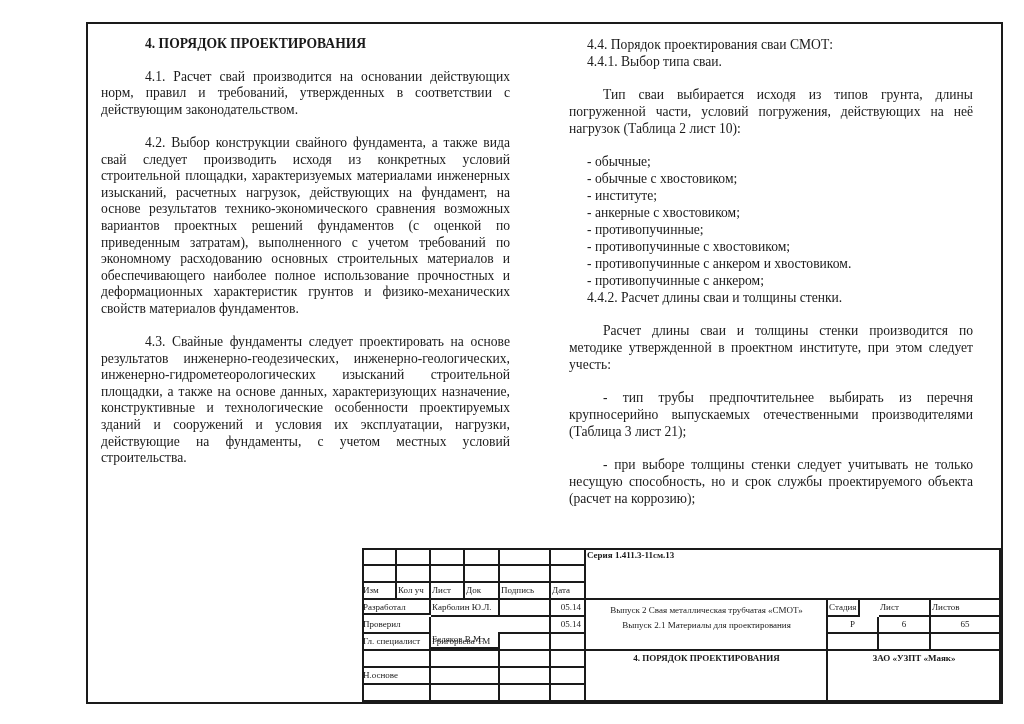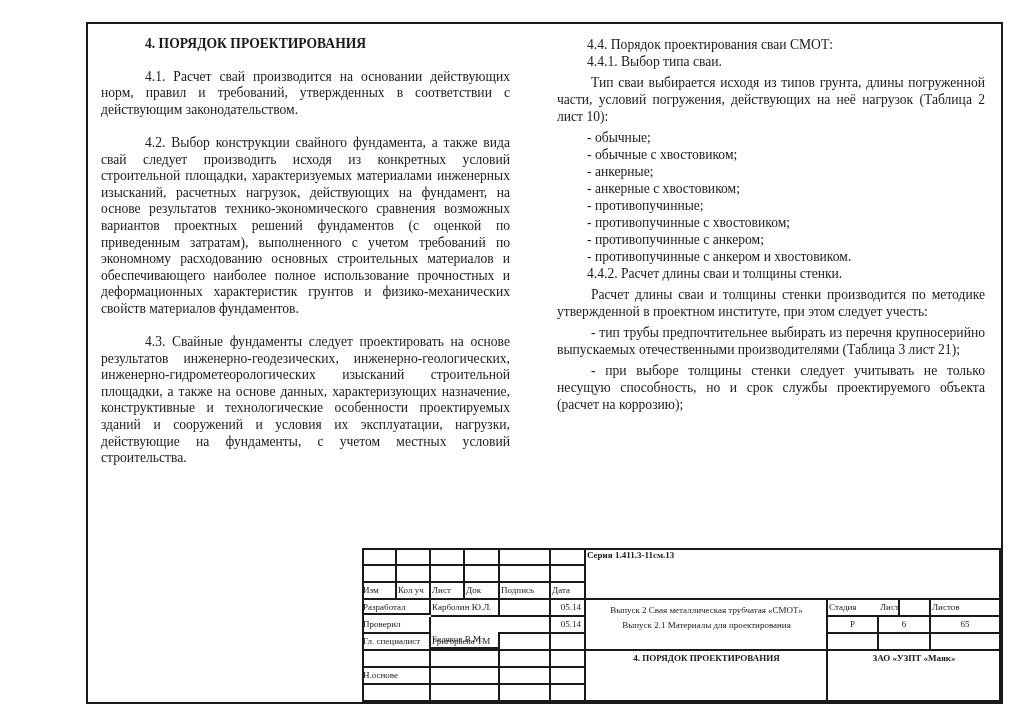--- a/index.html
+++ b/index.html
@@ -6,21 +6,21 @@
   body { width: 1024px; height: 724px; position: relative; overflow: hidden;
          font-family: "Liberation Serif", serif; color: #1a1a1a; }
   .frame { position: absolute; left: 86px; top: 22px; width: 913px; height: 678px;
            border: 2px solid #1a1a1a; box-sizing: content-box; }
   .col { position: absolute; font-size: 13.6px; line-height: 16.6px; }
   .col-left { left: 101px; top: 36px; width: 409px; }
   .col-right { left: 553px; top: 36px; width: 436px; line-height: 17px; }
   .heading { font-weight: bold; font-size: 13.6px; margin-left: 44px; margin-bottom: 16px; }
   .para { text-align: justify; text-indent: 44px; margin: 0 0 16.6px 0; }
   .rline { text-indent: 34px; margin: 0; text-align: justify; }
-  .rpara { text-indent: 34px; margin: 4px; text-align: justify; }
+  .rpara { text-indent: 34px; margin: 16px; text-align: justify; }
 
   
   .tb { position: absolute; left: 362px; top: 548px; width: 639px; height: 154px; }
   .tb .cell { position: absolute; box-sizing: border-box; border-right: 2px solid #1a1a1a;
               border-bottom: 2px solid #1a1a1a; font-size: 9px; line-height: 15px;
               padding-left: 1px; overflow: hidden; white-space: nowrap; }
   .tb-outer { position: absolute; left: 362px; top: 548px; width: 639px; height: 154px;
               box-sizing: border-box; border-top: 2px solid #1a1a1a; border-left: 2px solid #1a1a1a; }
   .c { text-align: center; padding-left: 0 !important; }
   .r { text-align: right; padding-right: 3px; }
@@ -40,26 +40,26 @@
   <p class="para">4.2. Выбор конструкции свайного фундамента, а также вида свай следует производить исходя из конкретных условий строительной площадки, характеризуемых материалами инженерных изысканий, расчетных нагрузок, действующих на фундамент, на основе результатов технико-экономического сравнения возможных вариантов проектных решений фундаментов (с оценкой по приведенным затратам), выполненного с учетом требований по экономному расходованию основных строительных материалов и обеспечивающего наиболее полное использование прочностных и деформационных характеристик грунтов и физико-механических свойств материалов фундаментов.</p>
   <p class="para">4.3. Свайные фундаменты следует проектировать на основе результатов инженерно-геодезических, инженерно-геологических, инженерно-гидрометеорологических изысканий строительной площадки, а также на основе данных, характеризующих назначение, конструктивные и технологические особенности проектируемых зданий и сооружений и условия их эксплуатации, нагрузки, действующие на фундаменты, с учетом местных условий строительства.</p>
 </div>
 
 <div class="col col-right">
   <p class="rline">4.4. Порядок проектирования сваи СМОТ:</p>
   <p class="rline">4.4.1. Выбор типа сваи.</p>
   <p class="rpara">Тип сваи выбирается исходя из типов грунта, длины погруженной части, условий погружения, действующих на неё нагрузок (Таблица 2 лист 10):</p>
   <p class="rline">- обычные;</p>
   <p class="rline">- обычные с хвостовиком;</p>
-  <p class="rline">- анкерные;</p>
+  <p class="rline">- институте;</p>
   <p class="rline">- анкерные с хвостовиком;</p>
   <p class="rline">- противопучинные;</p>
   <p class="rline">- противопучинные с хвостовиком;</p>
+  <p class="rline">- противопучинные с анкером и хвостовиком.</p>
   <p class="rline">- противопучинные с анкером;</p>
-  <p class="rline">- противопучинные с анкером и хвостовиком.</p>
   <p class="rline">4.4.2. Расчет длины сваи и толщины стенки.</p>
   <p class="rpara">Расчет длины сваи и толщины стенки производится по методике утвержденной в проектном институте, при этом следует учесть:</p>
   <p class="rpara">- тип трубы предпочтительнее выбирать из перечня крупносерийно выпускаемых отечественными производителями (Таблица 3 лист 21);</p>
   <p class="rpara">- при выборе толщины стенки следует учитывать не только несущую способность, но и срок службы проектируемого объекта (расчет на коррозию);</p>
 </div>
 
 <div class="tb-outer"></div>
 <div class="tb">
 
   <div class="cell" style="left:0;top:0;width:35px;height:18px"></div>
@@ -110,21 +110,21 @@
   <div class="cell" style="left:0;top:137px;width:69px;height:17px"></div>
   <div class="cell" style="left:69px;top:137px;width:69px;height:17px"></div>
   <div class="cell" style="left:138px;top:137px;width:51px;height:17px"></div>
   <div class="cell r" style="left:189px;top:137px;width:35px;height:17px"></div>
 
   <div class="cell series" style="left:224px;top:0;width:415px;height:52px">Серия 1.411.3-11см.13</div>
   <div class="cell desc" style="left:224px;top:52px;width:242px;height:51px">
     <div>Выпуск 2  Свая металлическая трубчатая «СМОТ»</div>
     <div>Выпуск 2.1 Материалы для проектирования</div>
   </div>
-  <div class="cell" style="left:466px;top:52px;width:72px;height:17px">Стадия</div>
+  <div class="cell" style="left:466px;top:52px;width:32px;height:17px">Стадия</div>
   <div class="cell" style="left:517px;top:52px;width:52px;height:17px">Лист</div>
   <div class="cell" style="left:569px;top:52px;width:70px;height:17px">Листов</div>
   <div class="cell c" style="left:466px;top:69px;width:51px;height:17px">Р</div>
   <div class="cell c" style="left:517px;top:69px;width:52px;height:17px">6</div>
   <div class="cell c" style="left:569px;top:69px;width:70px;height:17px">65</div>
   <div class="cell" style="left:466px;top:86px;width:51px;height:17px"></div>
   <div class="cell" style="left:517px;top:86px;width:52px;height:17px"></div>
   <div class="cell" style="left:569px;top:86px;width:70px;height:17px"></div>
   <div class="cell bigtitle" style="left:224px;top:103px;width:242px;height:51px">4. ПОРЯДОК ПРОЕКТИРОВАНИЯ</div>
   <div class="cell org" style="left:466px;top:103px;width:173px;height:51px">ЗАО «УЗПТ «Маяк»</div>

